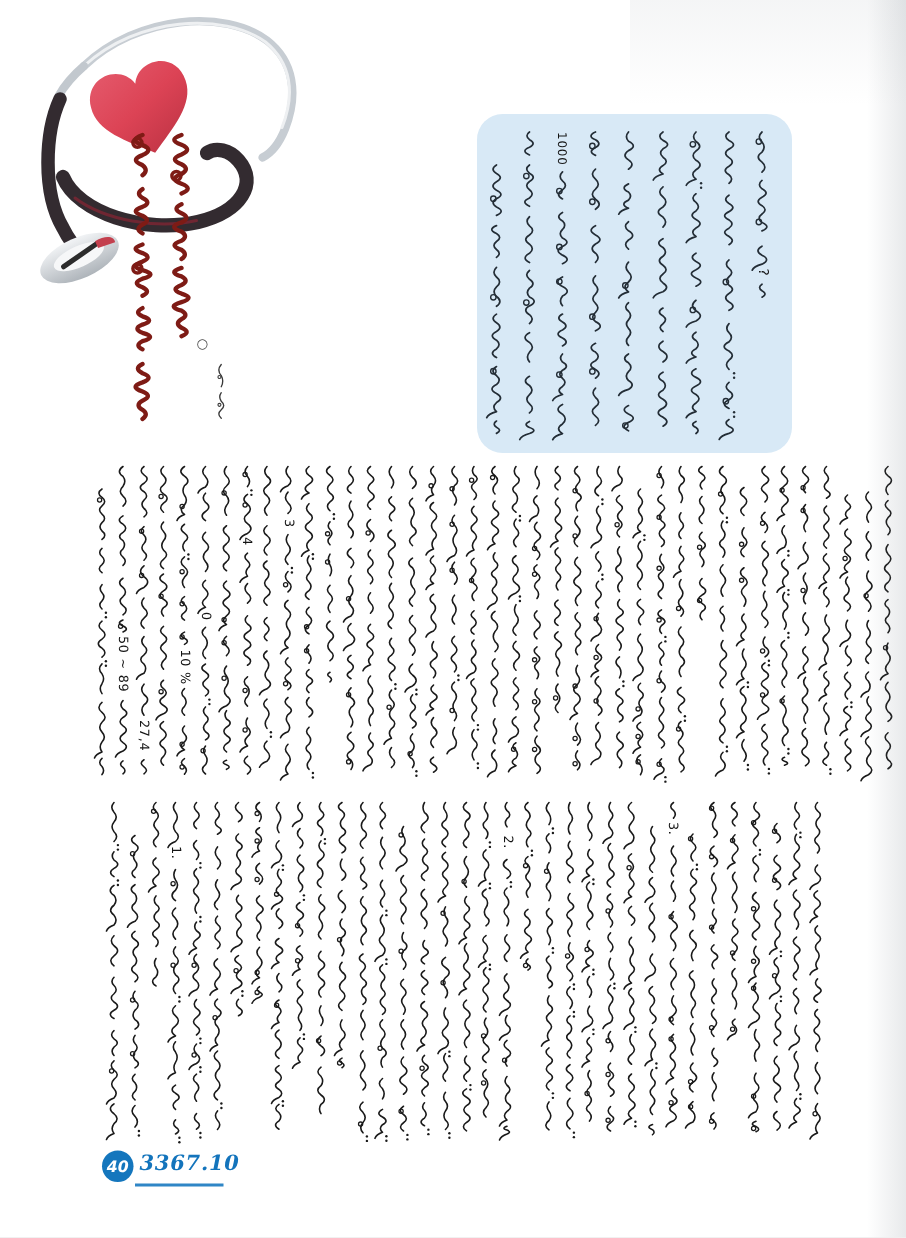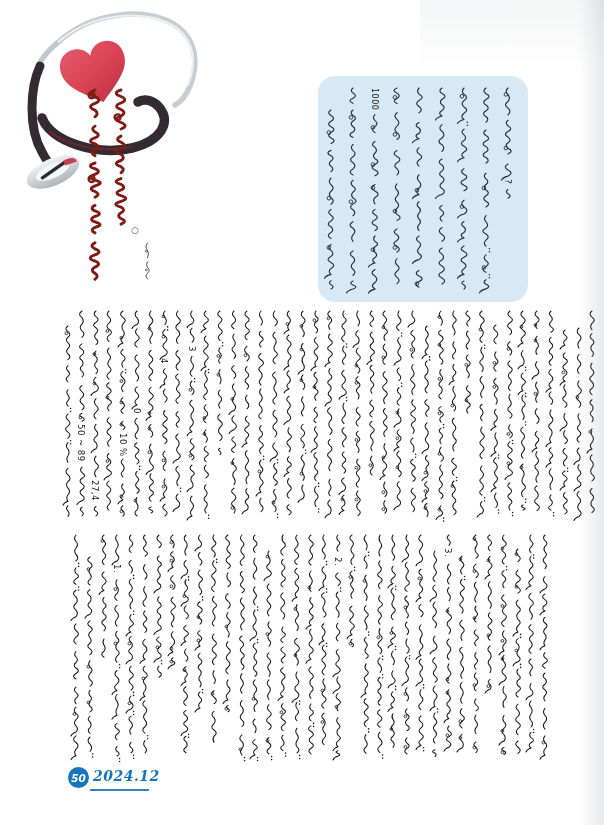--- a/index.html
+++ b/index.html
@@ -878,21 +878,21 @@
       <div class="mcol" style="left: 539.2px; top: 535px;">
         <svg width="12" height="222">
           <path d="M6 0.0q-3.0 2.8 0 5.6q3.8 2.8 0 5.6q-2.1 2.8 0 5.6q2.9 2.8 0 5.6q-3.7 2.8 0 5.6q2.7 2.8 0 5.6M6 41.7q-3.4 3.1 0 6.1q4.1 3.1 0 6.1q-4.2 1.5 -5.0 4M6 58.9q-4.8 2.8 0 5.7q3.8 2.8 0 5.7q-4.5 2.8 0 5.7q-4.2 1.5 -5.0 4M6 82.3q-3.4 2.8 0 5.7q4.1 2.8 0 5.7q-2.7 2.8 0 5.7q2.2 2.8 0 5.7q-2.2 2.8 0 5.7q-4.2 1.5 -5.0 4M6 117.6q-2.7 2.6 0 5.2q4.8 2.6 0 5.2q-4.8 2.6 0 5.2M6 138.0q-3.8 2.8 0 5.6q2.8 2.8 0 5.6q-4.6 2.8 0 5.6q3.1 2.8 0 5.6q-2.4 2.8 0 5.6M6 173.4q-3.0 3.4 0 6.9q3.3 3.4 0 6.9q-3.3 3.4 0 6.9M6 200.8q-2.9 3.3 0 6.5q3.5 3.3 0 6.5q-2.5 3.3 0 6.5q-4.2 1.5 -5.0 4" fill="none" stroke="#1a1a1a" stroke-width="1.05" stroke-linecap="round" stroke-linejoin="round"></path>
           <circle cx="4.4" cy="207.5" r="1.4" fill="none" stroke="#1a1a1a" stroke-width="0.8400000000000001"></circle>
         </svg>
       </div>
     </div>
 
   <div id="footer">
     <div class="footer-badge" id="footer-badge" style="left: 68px; top: 767px; background: rgb(20, 118, 189);">
-      <span>50</span>
+      <span>40</span>
     </div>
-    <span class="footer-issue" id="footer-issue" style="left: 93px; top: 768px; color: rgb(19, 116, 188);">2024.12</span>
+    <span class="footer-issue" id="footer-issue" style="left: 93px; top: 768px; color: rgb(19, 116, 188);">3367.10</span>
     <div class="footer-underline" id="footer-underline" style="left: 90px; top: 789px; width: 59px; background: rgb(47, 134, 198);"></div>
   </div>
 
   <div class="top-shade"></div>
   <div class="edge-shade"></div>
 </div>
 
 </body></html>

